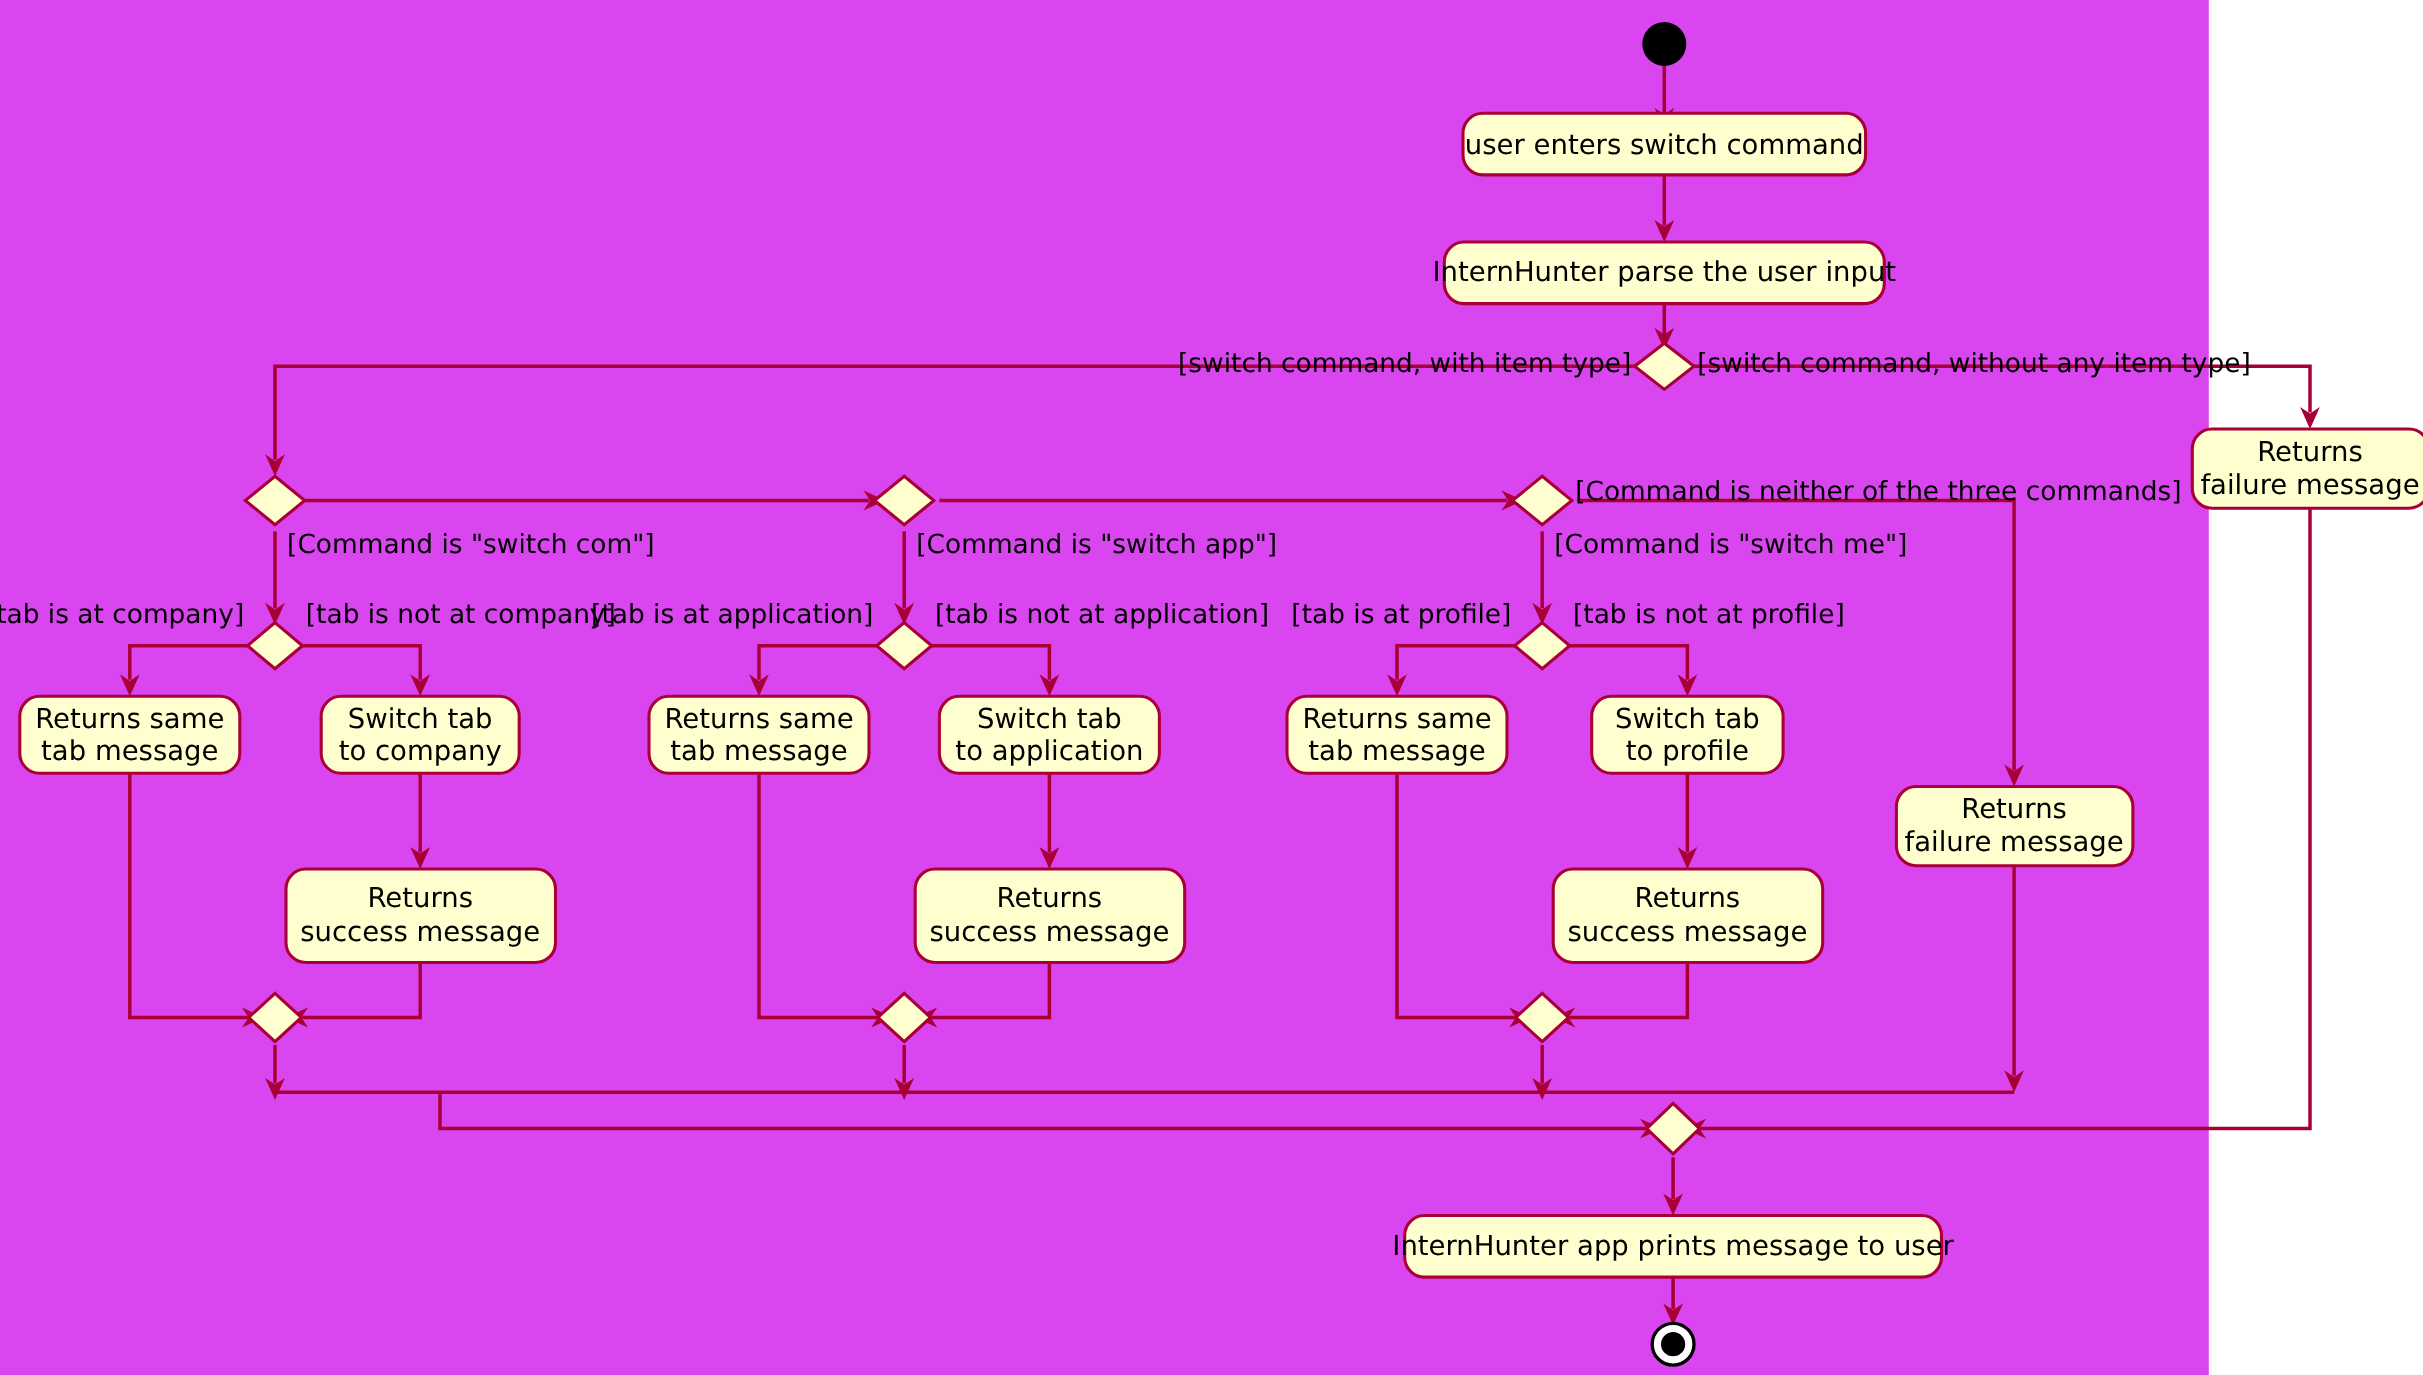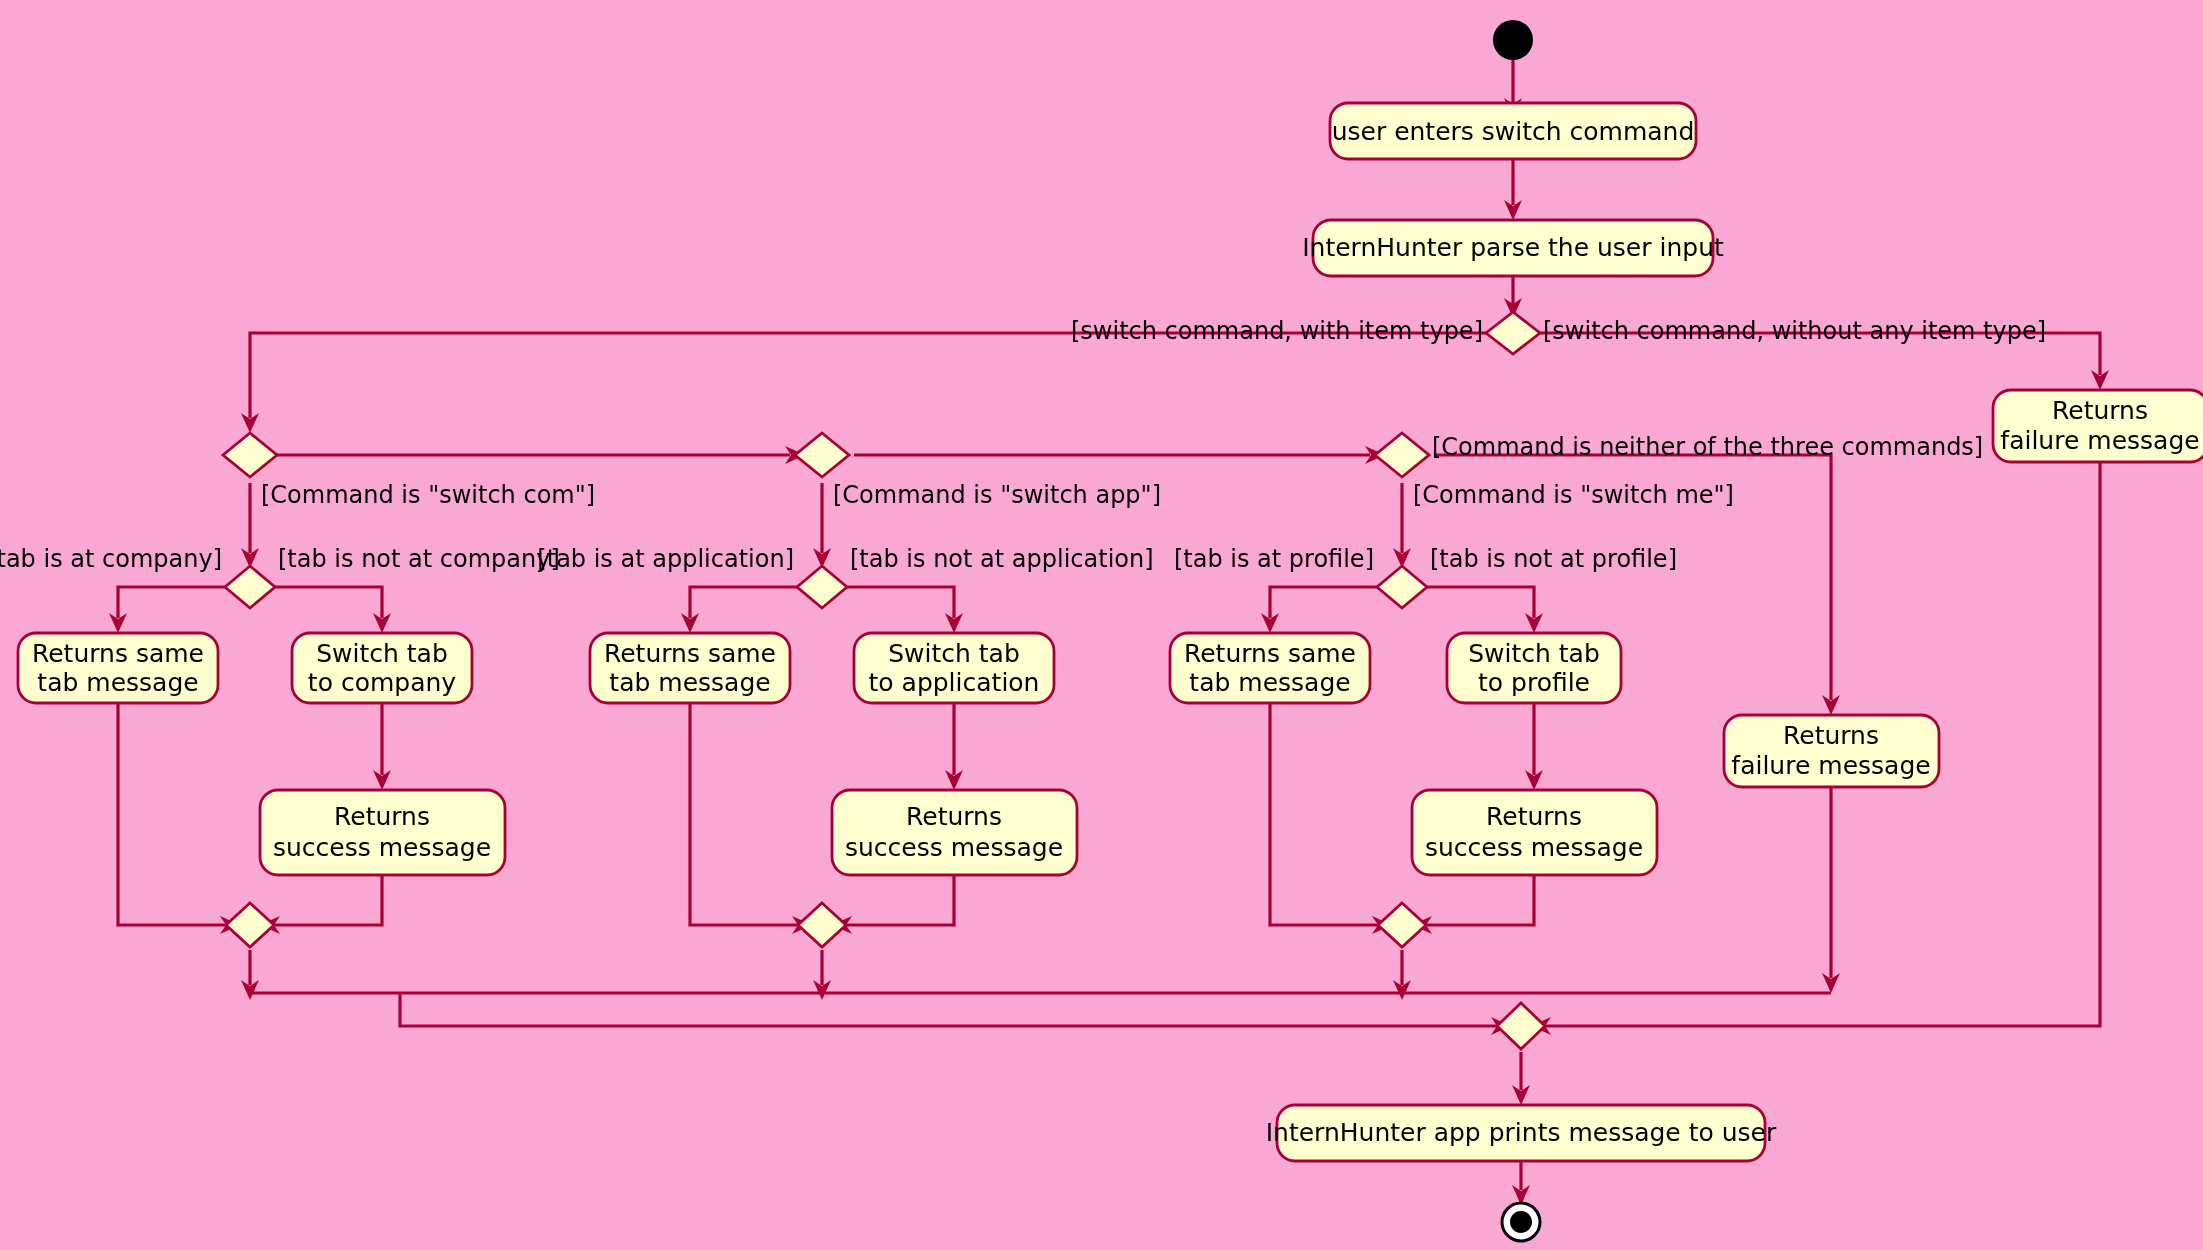--- a/index.html
+++ b/index.html
@@ -9,23 +9,23 @@
     background: #FFFFFF;
   }
   body {
     width: 2203px;
     height: 1250px;
     font-family: "DejaVu Sans", sans-serif;
     overflow: hidden;
   }
   #diagram-root {
     position: relative;
-    width: 2203px;
+    width: 2008px;
     height: 1250px;
-    background: #f9a8d4;
+    background: #d946ef;
   }
   svg#activity-svg {
     display: block;
     width: 2203px;
     height: 1250px;
   }
   .node-box {
     fill: #FEFECE;
     stroke: #A80036;
     stroke-width: 2.8;

